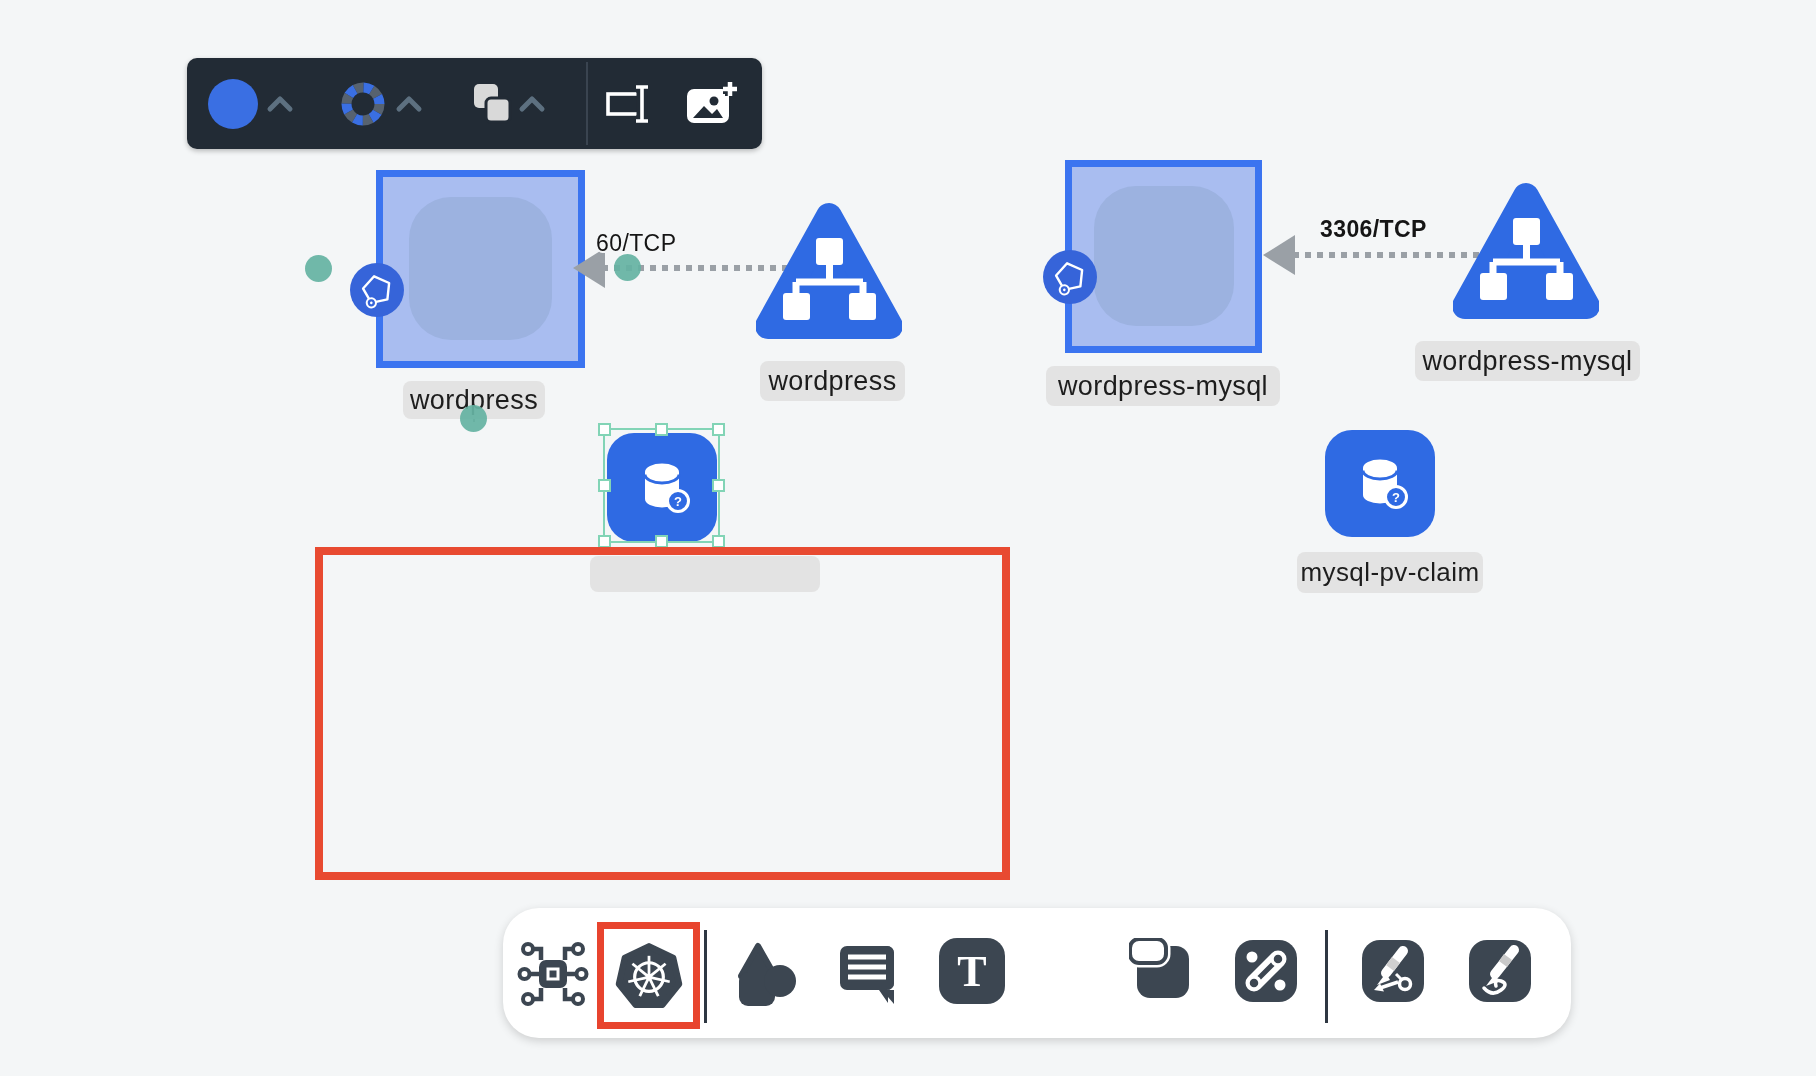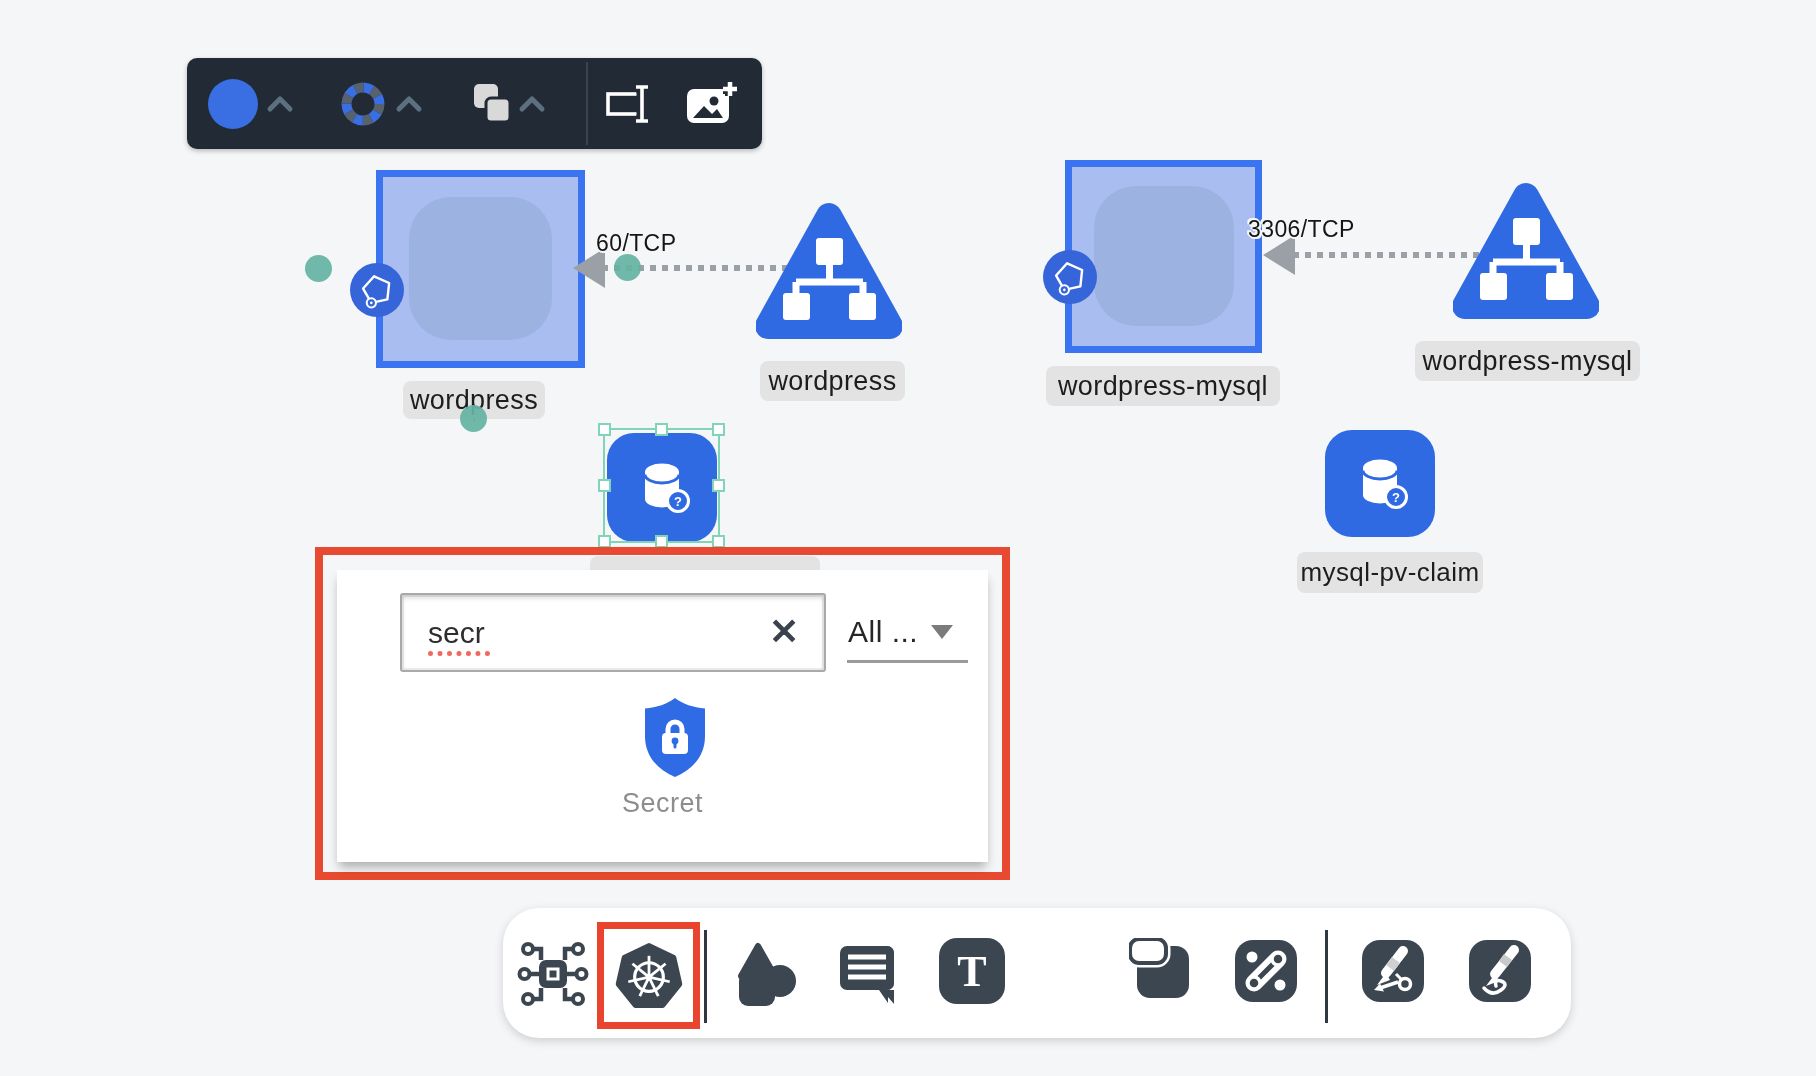--- a/index.html
+++ b/index.html
@@ -99,21 +99,21 @@
         <polygon points="20,6 33.3,15.7 28.2,31.4 11.8,31.4 6.7,15.7" fill="none" stroke="#ffffff" stroke-width="2.4" stroke-linejoin="round"></polygon>
         <circle cx="11.8" cy="31.4" r="4.6" fill="#3664d9" stroke="#ffffff" stroke-width="2"></circle>
         <circle cx="11.8" cy="31.4" r="1.3" fill="#ffffff"></circle>
       </g>
     </svg>
   </div>
   <div class="abs node-label" style="left:1046px;top:366px;width:234px;height:40px;">wordpress-mysql</div>
 
   <div class="abs dotted-line" style="left:1293px;top:252px;width:196px;"></div>
   <div class="abs arrow-left" style="left:1263px;top:235px;"></div>
-  <div class="abs port-label" style="left:1248px;top:216px;">3306/TCP</div>
+  <div class="abs port-label" style="left:1320px;top:216px;font-weight:bold;">3306/TCP</div>
 
   <div class="abs" style="left:1453px;top:178px;width:146px;height:150px;">
     <svg width="146" height="150" viewBox="0 0 146 150">
       <polygon points="73,18 134,128 12,128" fill="#2f6ae3" stroke="#2f6ae3" stroke-width="26" stroke-linejoin="round"></polygon>
       <rect x="60" y="40" width="27" height="27" rx="3" fill="#fff"></rect>
       <path d="M73.5,67 V84 M40,84 H107 M40,84 V97 M107,84 V97" stroke="#fff" stroke-width="7" fill="none"></path>
       <rect x="27" y="95" width="27" height="27" rx="3" fill="#fff"></rect>
       <rect x="93" y="95" width="27" height="27" rx="3" fill="#fff"></rect>
     </svg>
   </div>
@@ -143,41 +143,20 @@
     <div class="handle" style="left:50px;top:-7px;"></div>
     <div class="handle" style="right:-7px;top:-7px;"></div>
     <div class="handle" style="left:-7px;top:49px;"></div>
     <div class="handle" style="right:-7px;top:49px;"></div>
     <div class="handle" style="left:-7px;bottom:-7px;"></div>
     <div class="handle" style="left:50px;bottom:-7px;"></div>
     <div class="handle" style="right:-7px;bottom:-7px;"></div>
   </div>
 
   <div class="abs popup-red" style="left:315px;top:547px;width:679px;height:317px;"></div>
-  <div class="abs popup-card" style="left:337px;top:570px;width:651px;height:292px;">
-
-    <input class="abs search-input" style="left: 63px; top: 23px;" spellcheck="false" value="secr">
-    <div class="abs spell-dots" style="left:91px;top:81px;width:62px;"></div>
-    <div class="abs clear-x" style="left:432px;top:44px;">✕</div>
-
-    <div class="abs filter-text" style="left:511px;top:45px;">All ...</div>
-    <div class="abs dd-arrow" style="left:594px;top:55px;"></div>
-    <div class="abs filter-underline" style="left:510px;top:90px;width:121px;"></div>
-
-    <div class="abs" style="left:304px;top:125px;width:68px;height:86px;">
-      <svg width="68" height="86" viewBox="0 0 68 84">
-        <path d="M34,2 C42,8 52,11.5 64,12.5 L64,40 C64,60 52,73 34,81 C16,73 4,60 4,40 L4,12.5 C16,11.5 26,8 34,2 Z" fill="#2f6be4"></path>
-        <path d="M27,38 v-5 a7,7 0 0 1 14,0 v5" stroke="#ffffff" stroke-width="5" fill="none"></path>
-        <rect x="21" y="37" width="26" height="21" rx="4" fill="#ffffff"></rect>
-        <circle cx="34" cy="45" r="3.4" fill="#2f6be4"></circle>
-        <rect x="32.5" y="45" width="3" height="7.5" rx="1.5" fill="#2f6be4"></rect>
-      </svg>
-    </div>
-    <div class="abs result-caption" style="left:0;top:218px;width:651px;text-align:center;">Secret</div>
-  </div>
 
   <div class="abs top-toolbar">
     <div class="tt-item" style="left:21px;top:21px;width:50px;height:50px;border-radius:50%;background:#3a6fe3;"></div>
     <div class="tt-item" style="left:79px;top:36px;">
       <svg width="28" height="20" viewBox="0 0 28 20">
         <polyline points="4,15 14,5 24,15" fill="none" stroke="#5d7080" stroke-width="5" stroke-linecap="round" stroke-linejoin="round"></polyline>
       </svg>
     </div>
     <div class="tt-item" style="left:150px;top:20px;">
       <svg width="52" height="52" viewBox="0 0 52 52">

